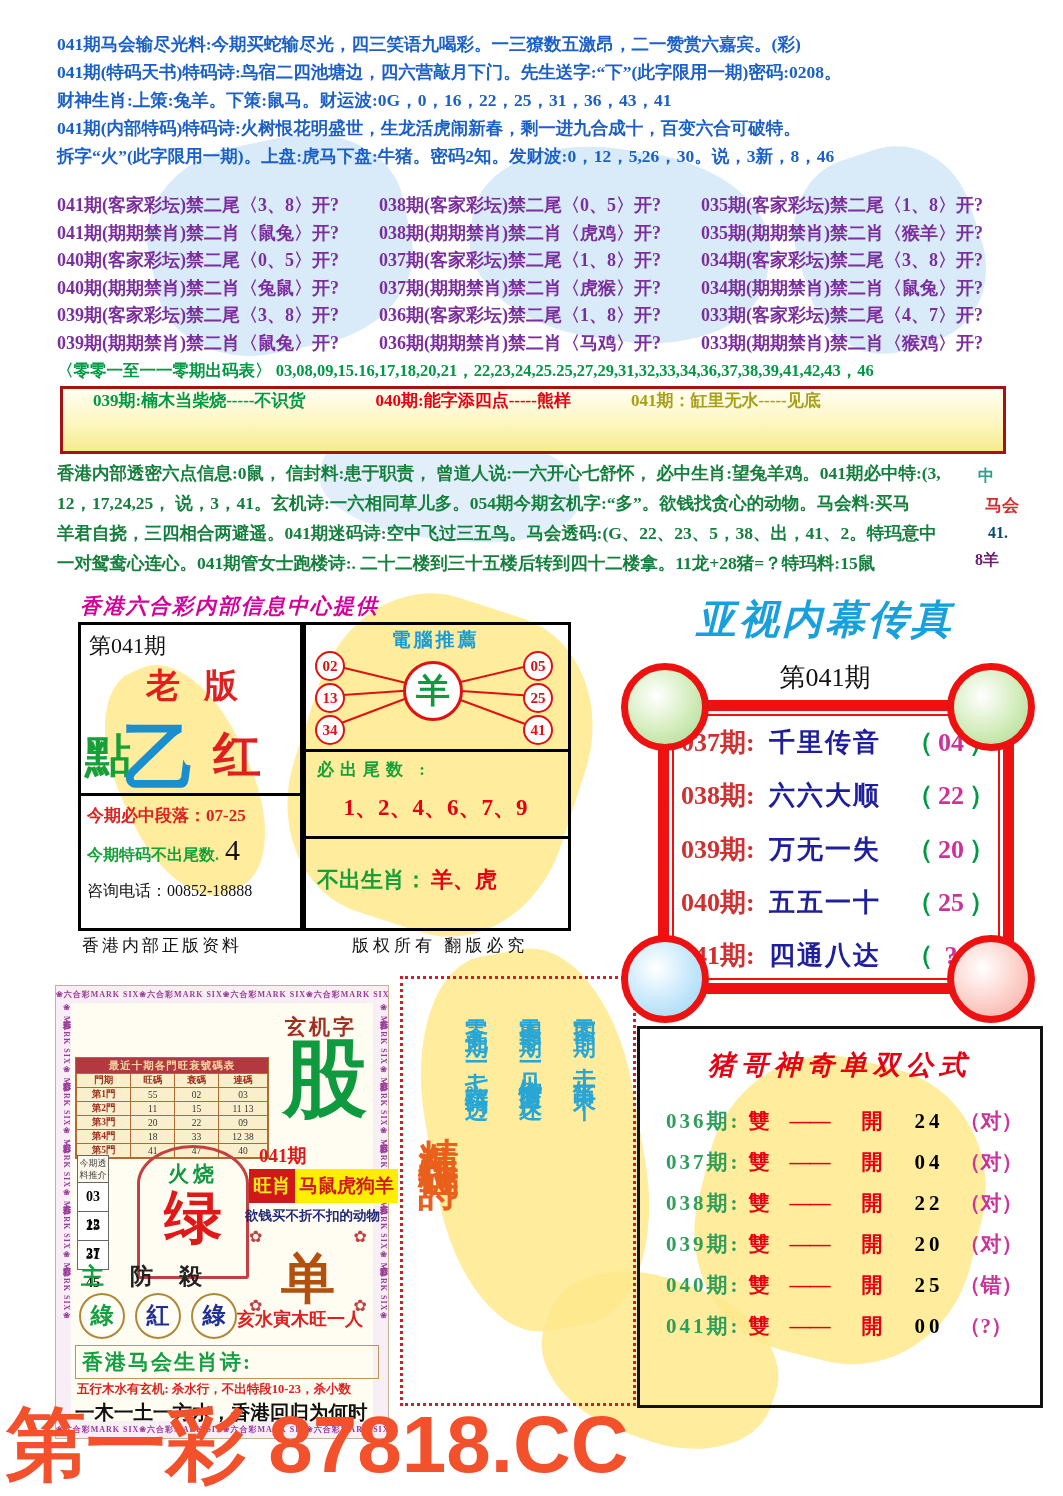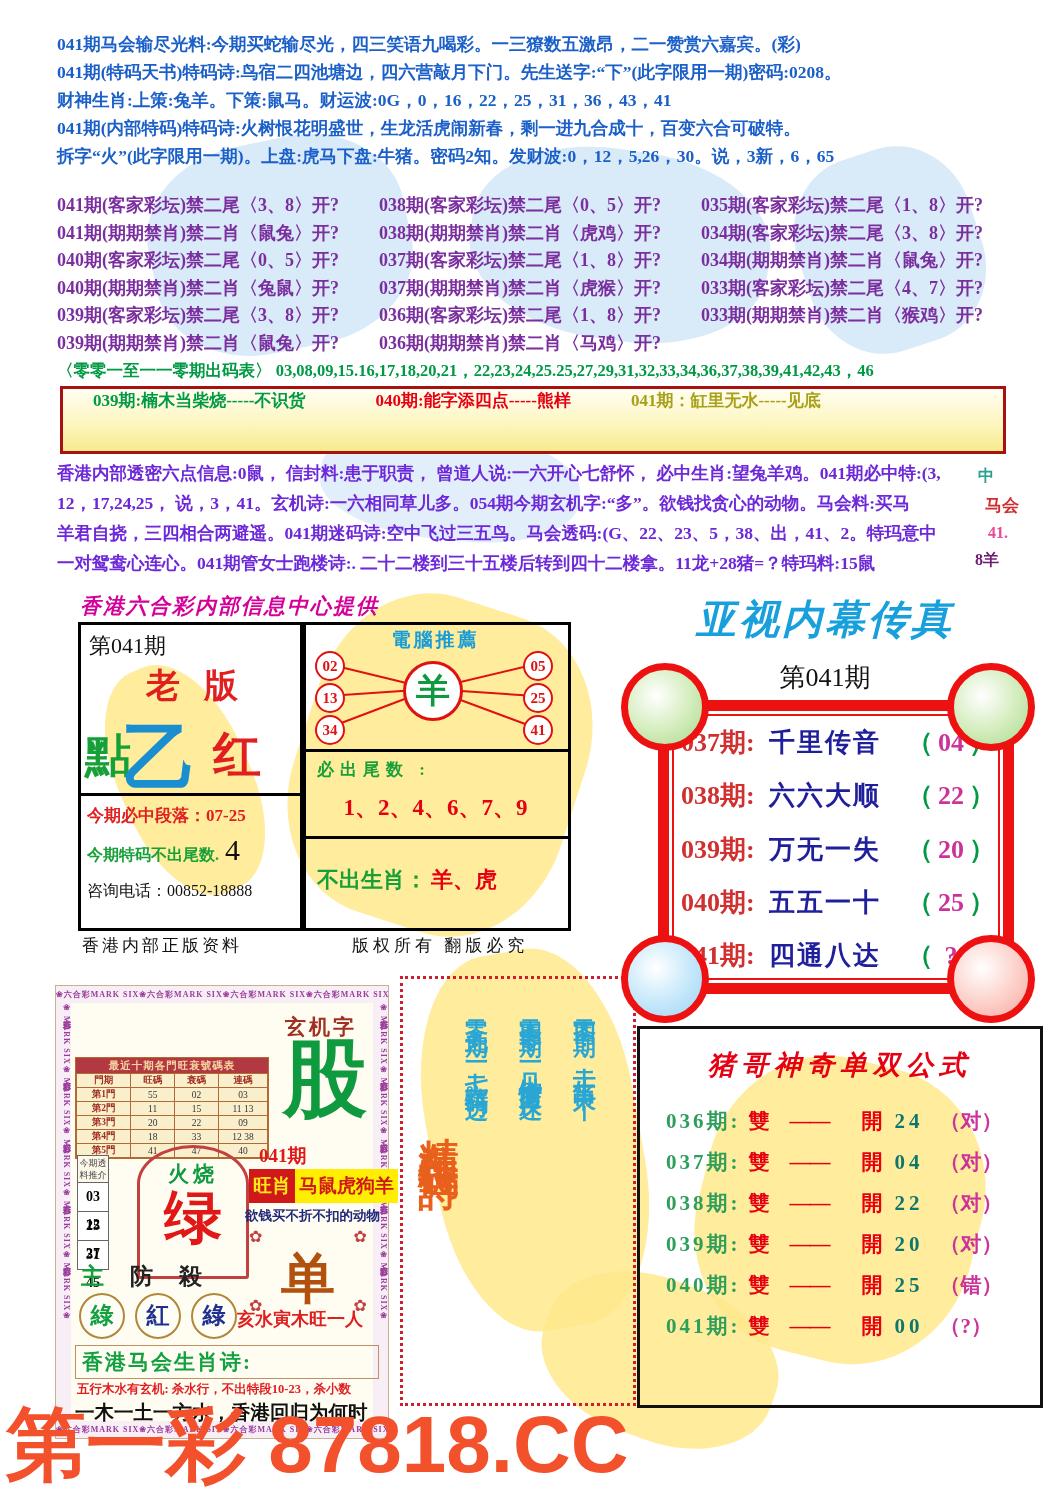--- a/index.html
+++ b/index.html
@@ -20,21 +20,21 @@
   .bangrid .col{width:322px;}
   .chuma{left:57px;top:360px;color:#009944;font-weight:bold;font-size:16.5px;}
   
   .riddle{left:60px;top:386px;width:940px;height:62px;border:3px solid #a81111;
           background:linear-gradient(180deg,#fffef2 0%,#fdf6c0 55%,#f6eb8e 100%);
           display:flex;align-items:flex-start;font-weight:bold;font-size:17px;z-index:1;}
   .riddle span{display:block;}
   .r-a{color:#009944;margin-left:30px;}
   .r-b{color:#e60012;margin-left:70px;}
   .r-c{color:#a8a018;margin-left:60px;}
-  .para{left:57px;top:458px;width:975px;color:#6d28d9;font-weight:bold;
+  .para{left:57px;top:458px;width:975px;color:#15803d;font-weight:bold;
         font-size:17.5px;line-height:30px;}
   .ov{position:absolute;font-weight:bold;z-index:2;}
   .provider{left:80px;top:592px;color:#d4009a;font-weight:bold;font-style:italic;
             font-size:21px;letter-spacing:2px;}
   
   .lbox{left:78px;top:622px;width:222px;height:303px;border:3px solid #000;}
   .lbox-top{position:relative;height:168px;border-bottom:3px solid #000;}
   .lb-issue{left:8px;top:6px;font-size:22px;color:#111;}
   .lb-edition{left:0;top:38px;width:100%;text-align:center;color:#e02020;
               font-weight:bold;font-size:34px;letter-spacing:24px;text-indent:24px;}
@@ -90,21 +90,21 @@
   
   .zg{left:637px;top:1026px;width:400px;height:376px;border:3px solid #111;z-index:1;}
   .zg-title{left:0;top:18px;width:100%;text-align:center;color:#e60012;font-weight:bold;
             font-style:italic;font-size:27px;letter-spacing:6px;}
   .zg-rows{position:absolute;left:26px;top:78px;right:16px;font-weight:bold;font-size:21px;}
   .zg-row{display:flex;align-items:baseline;height:41px;white-space:nowrap;}
   .zg-p{color:#2e9e5b;letter-spacing:3px;}
   .zg-s{color:#e60012;margin-left:8px;}
   .zg-d{color:#e60012;margin-left:20px;letter-spacing:-1px;}
   .zg-k{color:#e60012;margin-left:32px;}
-  .zg-n{color:#0f766e;margin-left:12px;letter-spacing:4px;}
+  .zg-n{color:#000000;margin-left:32px;letter-spacing:4px;}
   .zg-r{color:#cc3399;margin-left:16px;}
   
   .sc{left:400px;top:976px;width:230px;height:424px;border:3px dotted #cc2030;z-index:1;}
   .sc-title{position:absolute;left:8px;top:126px;writing-mode:vertical-rl;color:#e8601c;
             font-weight:bold;font-size:40px;letter-spacing:8px;}
   .sc-col{position:absolute;top:22px;writing-mode:vertical-rl;color:#2aa6d4;
           font-weight:bold;font-size:23px;letter-spacing:5px;height:386px;}
   
   .paper{left:55px;top:985px;width:332px;height:452px;background:#fcf7ea;
          border:1px solid #c8b090;z-index:1;}
@@ -172,21 +172,21 @@
   <div class="wm wmy" style="left:120px;top:660px;width:130px;height:240px;border-radius:45%;transform:rotate(-24deg);"></div>
   <div class="wm wmy" style="left:430px;top:950px;width:210px;height:380px;border-radius:40%;transform:rotate(-10deg);"></div>
   <div class="wm wmy" style="left:700px;top:1060px;width:280px;height:300px;border-radius:42%;transform:rotate(14deg);"></div>
   <div class="wm wmy" style="left:540px;top:1280px;width:240px;height:160px;border-radius:45%;transform:rotate(20deg);"></div>
 
   <div class="abs z1 toplines">
     <div>041期马会输尽光料:今期买蛇输尽光，四三笑语九喝彩。一三獠数五激昂，二一赞赏六嘉宾。(彩)</div>
     <div>041期(特码天书)特码诗:鸟宿二四池塘边，四六营敲月下门。先生送字:“下”(此字限用一期)密码:0208。</div>
     <div>财神生肖:上策:兔羊。下策:鼠马。财运波:0G，0，16，22，25，31，36，43，41</div>
     <div>041期(内部特码)特码诗:火树恨花明盛世，生龙活虎闹新春，剩一进九合成十，百变六合可破特。</div>
-    <div>拆字“火”(此字限用一期)。上盘:虎马下盘:牛猪。密码2知。发财波:0，12，5,26，30。说，3新，6，65</div>
+    <div>拆字“火”(此字限用一期)。上盘:虎马下盘:牛猪。密码2知。发财波:0，12，5,26，30。说，3新，8，46</div>
   </div>
 
   <div class="abs z1 bangrid">
     <div class="col">
       <div>041期(客家彩坛)禁二尾〈3、8〉开?</div>
       <div>041期(期期禁肖)禁二肖〈鼠兔〉开?</div>
       <div>040期(客家彩坛)禁二尾〈0、5〉开?</div>
       <div>040期(期期禁肖)禁二肖〈兔鼠〉开?</div>
       <div>039期(客家彩坛)禁二尾〈3、8〉开?</div>
       <div>039期(期期禁肖)禁二肖〈鼠兔〉开?</div>
@@ -194,20 +194,21 @@
     <div class="col">
       <div>038期(客家彩坛)禁二尾〈0、5〉开?</div>
       <div>038期(期期禁肖)禁二肖〈虎鸡〉开?</div>
       <div>037期(客家彩坛)禁二尾〈1、8〉开?</div>
       <div>037期(期期禁肖)禁二肖〈虎猴〉开?</div>
       <div>036期(客家彩坛)禁二尾〈1、8〉开?</div>
       <div>036期(期期禁肖)禁二肖〈马鸡〉开?</div>
     </div>
     <div class="col">
       <div>035期(客家彩坛)禁二尾〈1、8〉开?</div>
+      <div>035期(期期禁肖)禁二肖〈猴羊〉开?</div>
       <div>034期(客家彩坛)禁二尾〈3、8〉开?</div>
       <div>034期(期期禁肖)禁二肖〈鼠兔〉开?</div>
       <div>033期(客家彩坛)禁二尾〈4、7〉开?</div>
       <div>033期(期期禁肖)禁二肖〈猴鸡〉开?</div>
     </div>
   </div>
 
   <div class="abs z1 chuma">〈零零一至一一零期出码表〉 03,08,09,15.16,17,18,20,21，22,23,24,25.25,27,29,31,32,33,34,36,37,38,39,41,42,43，46</div>
 
   <div class="abs riddle">
@@ -218,21 +219,21 @@
 
   <div class="abs z1 para">
     <div>香港内部透密六点信息:0鼠， 信封料:患于职责， 曾道人说:一六开心七舒怀， 必中生肖:望兔羊鸡。041期必中特:(3,</div>
     <div>12，17,24,25， 说，3，41。玄机诗:一六相同草儿多。054期今期玄机字:“多”。欲钱找贪心的动物。马会料:买马</div>
     <div>羊君自挠，三四相合两避遥。041期迷码诗:空中飞过三五鸟。马会透码:(G、22、23、5，38、出，41、2。特玛意中</div>
     <div>一对鸳鸯心连心。041期管女士跑楼诗:. 二十二楼到三十五楼后转到四十二楼拿。11龙+28猪=？特玛料:15鼠</div>
   </div>
 
   <span class="ov" style="left:978px;top:466px;color:#2aa090;font-size:16px;">中</span>
   <span class="ov" style="left:985px;top:494px;color:#d03030;font-size:17px;">马会</span>
-  <span class="ov" style="left:988px;top:524px;color:#ec4899;font-size:16px;">41.</span>
+  <span class="ov" style="left:988px;top:524px;color:#0c4a6e;font-size:16px;">41.</span>
   <span class="ov" style="left:975px;top:550px;color:#701a75;font-size:16px;">8羊</span>
 
   <div class="abs z1 provider">香港六合彩内部信息中心提供</div>
 
   <div class="abs z1 lbox">
     <div class="lbox-top">
       <div class="abs lb-issue">第041期</div>
       <div class="abs lb-dyh">
         <span class="lb-dian">點</span><span class="lb-yi">乙</span><span class="lb-hong">红</span>
       </div>

